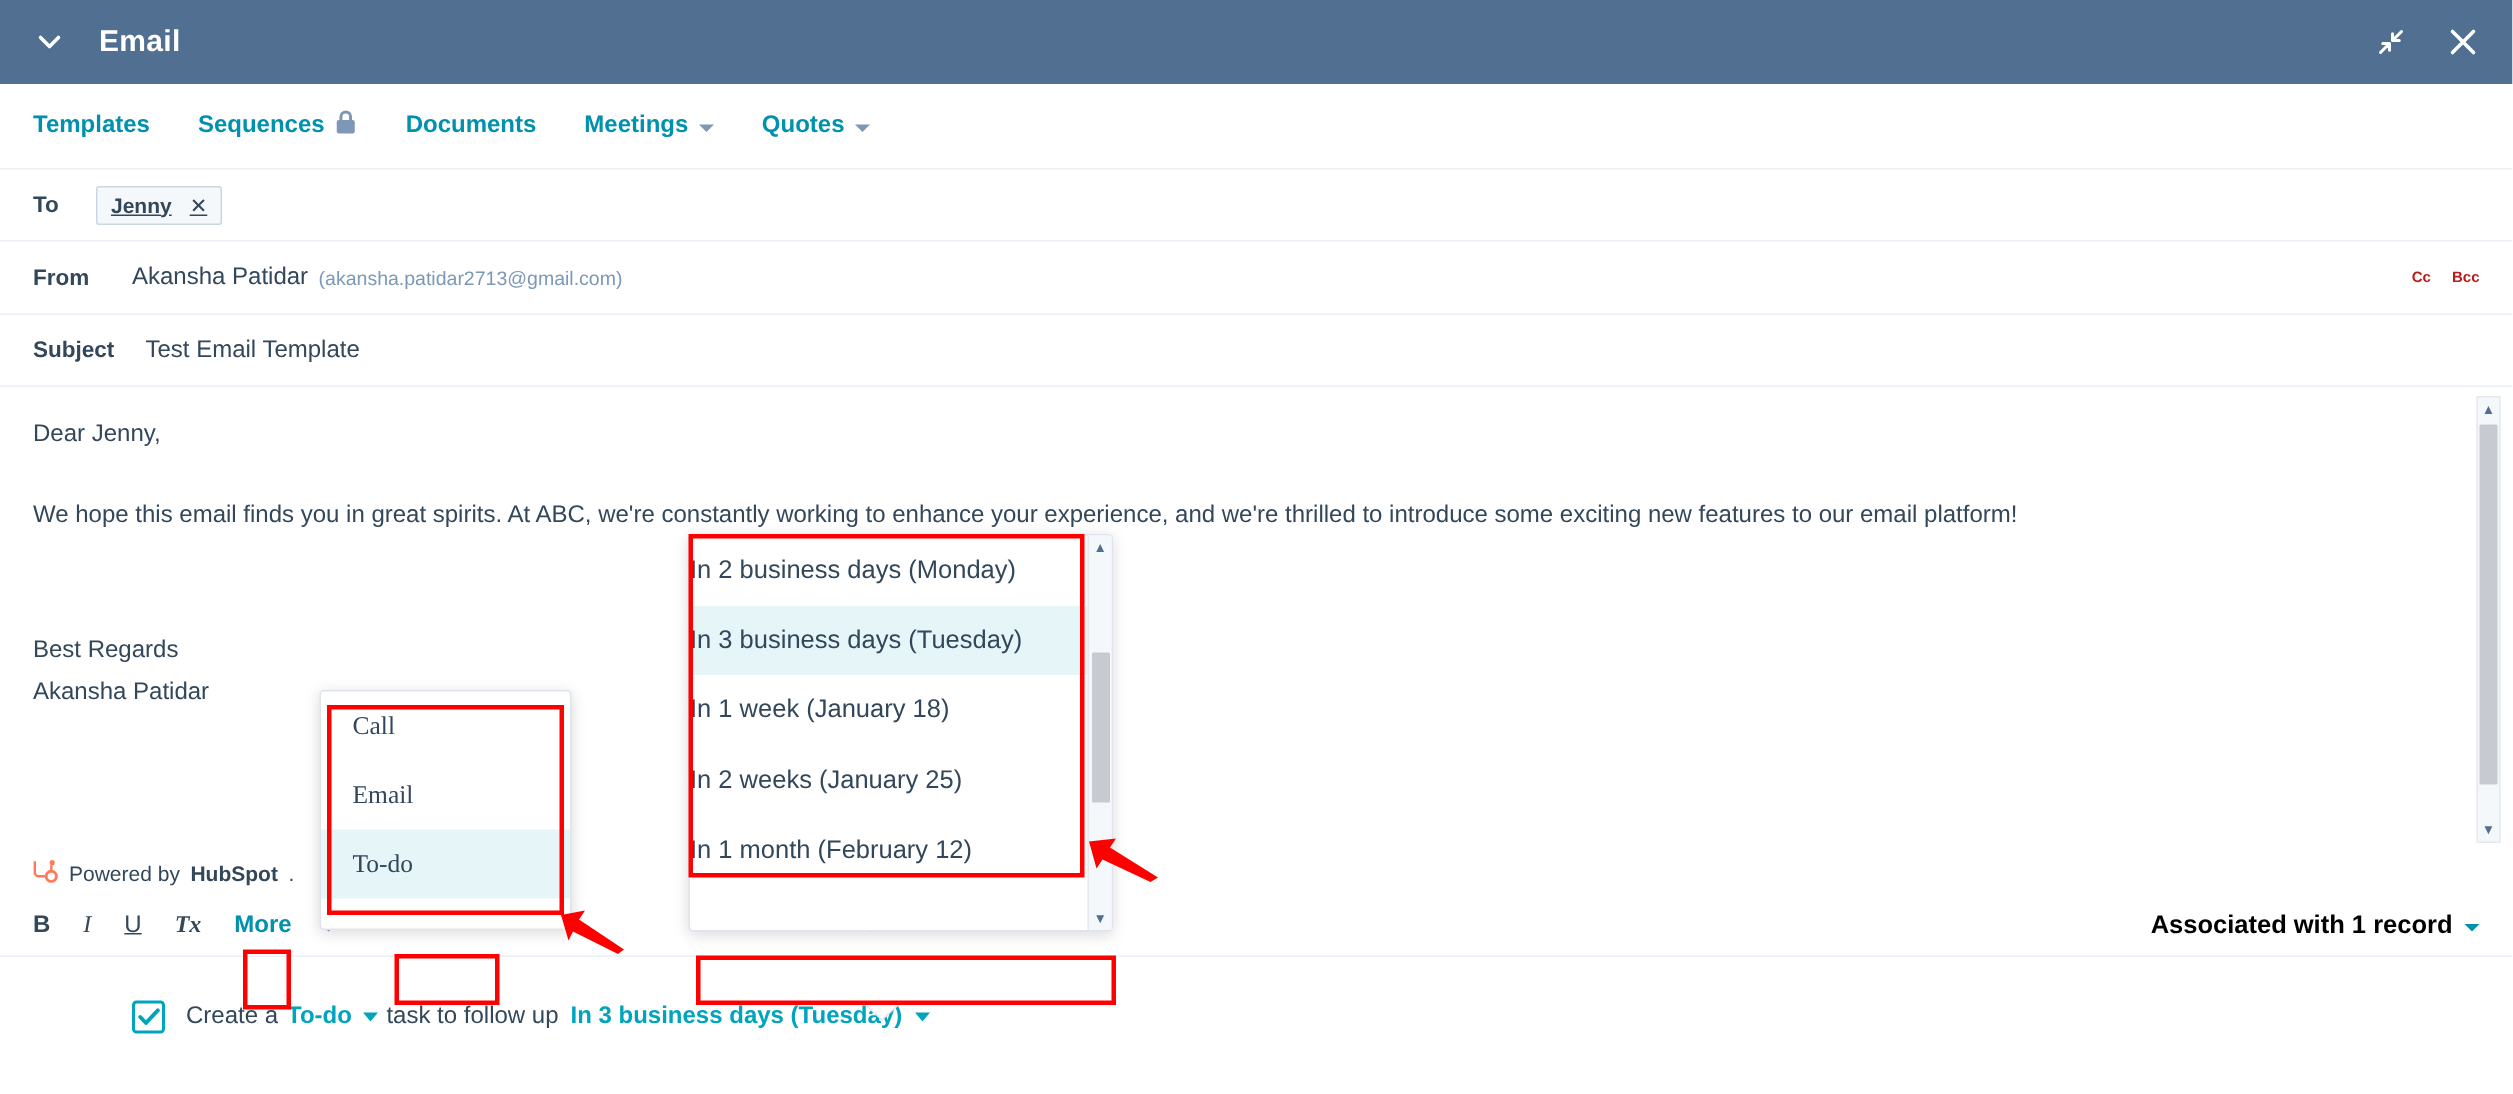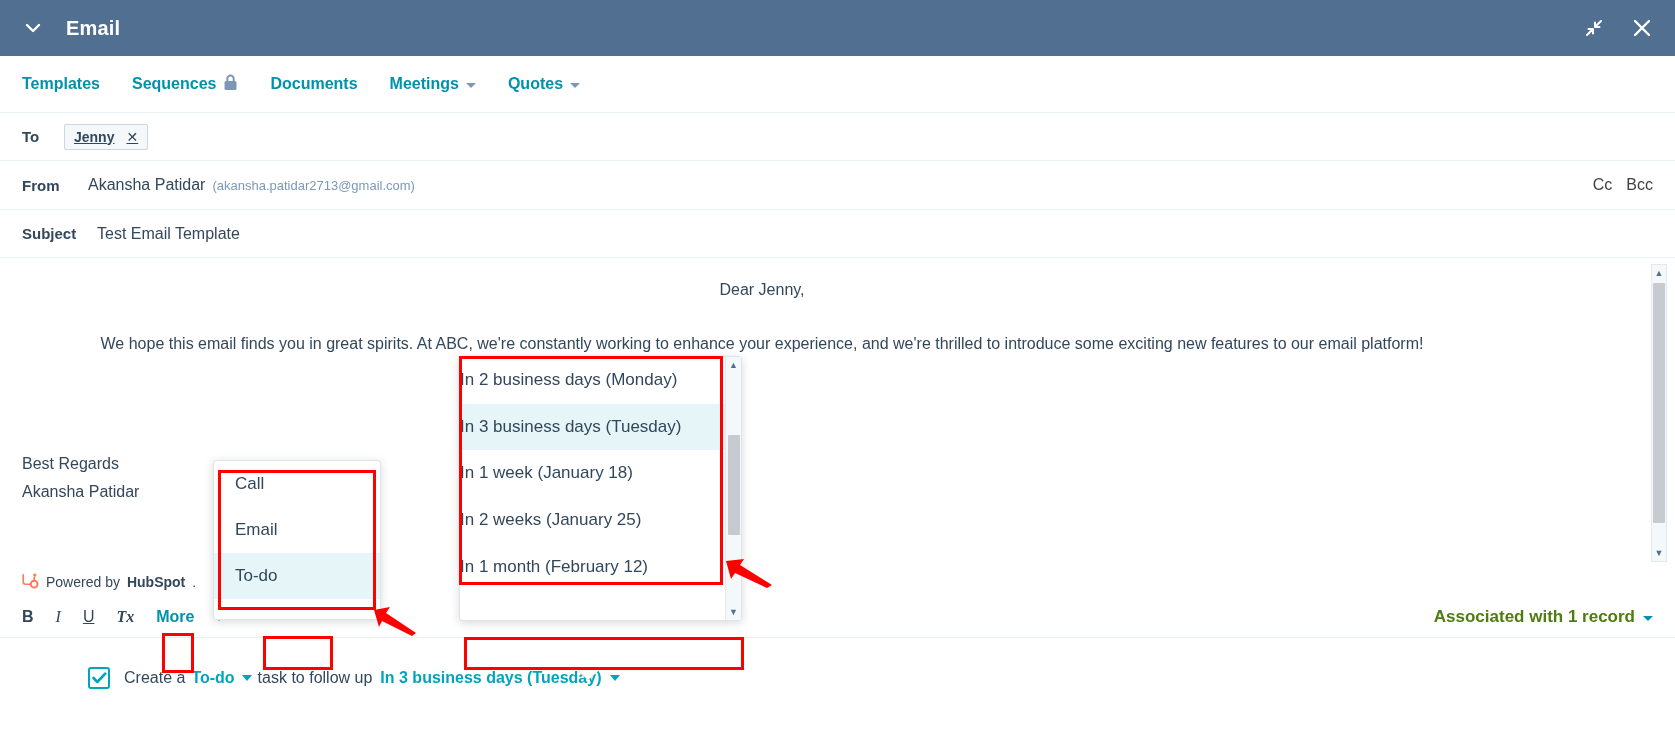--- a/index.html
+++ b/index.html
@@ -63,27 +63,27 @@
     cursor:pointer;
     text-decoration:underline;
   }
   .chip .x { font-size: 14px; font-weight:400; color:#33475b; cursor:pointer;}
 
   .from-value { font-size:16px; color:#33475b; font-weight:400;}
   .from-email { font-size:13px; color:#7c98b6; }
   .subject-value { font-size:16px; color:#33475b; }
 
   .ccbcc { margin-left:auto; display:flex; gap:14px; }
-  .ccbcc span { color:#404040; font-size:16px; font-weight:400; cursor:pointer;}
+  .ccbcc span { color:#b91c1c; font-size:10px; font-weight:700; cursor:pointer;}
 
   
   .body-area {
     position: relative; height: 310px; padding: 18px 36px 0 22px; overflow:hidden;
   }
-  .body-p { font-size:16px; line-height:28px; color:#33475b; margin:0 0 26px 0; max-width: 1480px; text-align: center;}
+  .body-p { font-size:16px; line-height:28px; color:#33475b; margin:0 0 26px 0; max-width: 1480px;}
   .sig-line { font-size:16px; line-height:28px; color:#33475b; }
 
   .body-scroll {
     position:absolute; right: 8px; top: 6px; width: 16px; height: 298px;
     background:#f5f8fa; border:1px solid #e5e9ef;
   }
   .body-scroll .arrow {
     height:16px; display:flex; align-items:center; justify-content:center;
     font-size:9px; color:#516f90;
   }
@@ -107,21 +107,21 @@
     border-bottom:1px solid #eaf0f6; position:relative;
   }
   .fmt { font-size:16px; color:#33475b; cursor:pointer; }
   .fmt.bold{font-weight:700;} .fmt.ital{font-style:italic; font-family:"Liberation Serif",serif;}
   .fmt.und{text-decoration:underline;}
   .fmt.clr{font-style:italic; font-weight:700; font-family:"Liberation Serif",serif;}
   .fmt-more { font-size:16px; font-weight:700; color:#0091ae; display:flex; align-items:center; gap:20px; cursor:pointer;}
   .fmt-caret { margin-left: 330px; }
   .assoc {
     margin-left:auto; display:flex; align-items:center; gap:8px;
-    color:#4d7c0f; font-size:17px; font-weight:700; cursor:pointer;
+    color:#000000; font-size:17px; font-weight:700; cursor:pointer;
   }
 
   
   .bottom-bar {
     height: 80px; display:flex; align-items:center; padding: 0 22px; gap: 0;
     position:relative; background:#fff;
   }
   .send-group { display:flex; align-items:stretch; }
   .send-btn {
     background:#ff7a59; color:#fff; border:none; font-size:16px; font-weight:400;
@@ -156,21 +156,21 @@
   .redbox { position:absolute; border: 3px solid #ff0000; pointer-events:none; z-index: 60;}
 
   
   .task-dd {
     position:absolute; left: 213px; top: 460px; width: 168px; height: 160px;
     background:#fff; border:1px solid #dfe3eb; border-radius:3px;
     box-shadow: 0 2px 10px rgba(0,0,0,.15); z-index: 40; overflow:hidden;
   }
   .task-dd .opt {
     height: 46px; display:flex; align-items:center; padding-left: 21px;
-    font-size:17px; color:#33475b; cursor:pointer;
+    font-size:17px; color:#33475b; cursor:pointer;font-family:Liberation Serif, serif;
   }
   .task-dd .opt.sel { background:#e5f5f8; }
 
   
   .date-dd {
     position:absolute; left: 459px; top: 356px; width: 283px; height: 265px;
     background:#fff; border:1px solid #dfe3eb; border-radius:3px;
     box-shadow: 0 2px 10px rgba(0,0,0,.15); z-index: 45;
   }
   .date-dd .list { position:absolute; inset:0 16px 0 0; overflow:hidden; }
@@ -264,21 +264,21 @@
   </div>
 </div>
 
 <div class="field-row row-subject">
   <div class="field-label subject-label">Subject</div>
   <div class="subject-value">Test Email Template</div>
 </div>
 
 <div class="body-area">
   <p class="body-p">Dear Jenny,</p>
-  <p class="body-p" style="margin-bottom:92px;">We hope this email finds you in great spirits. At ABC, we're constantly working to enhance your experience, and we're thrilled to introduce some exciting new features to our email platform!</p>
+  <p class="body-p" style="margin-bottom:62px;">We hope this email finds you in great spirits. At ABC, we're constantly working to enhance your experience, and we're thrilled to introduce some exciting new features to our email platform!</p>
   <div class="sig-line">Best Regards</div>
   <div class="sig-line">Akansha Patidar</div>
 
   <div class="body-scroll">
     <div class="arrow">▲</div>
     <div class="thumb"></div>
     <div class="arrow bottom">▼</div>
   </div>
 </div>
 

